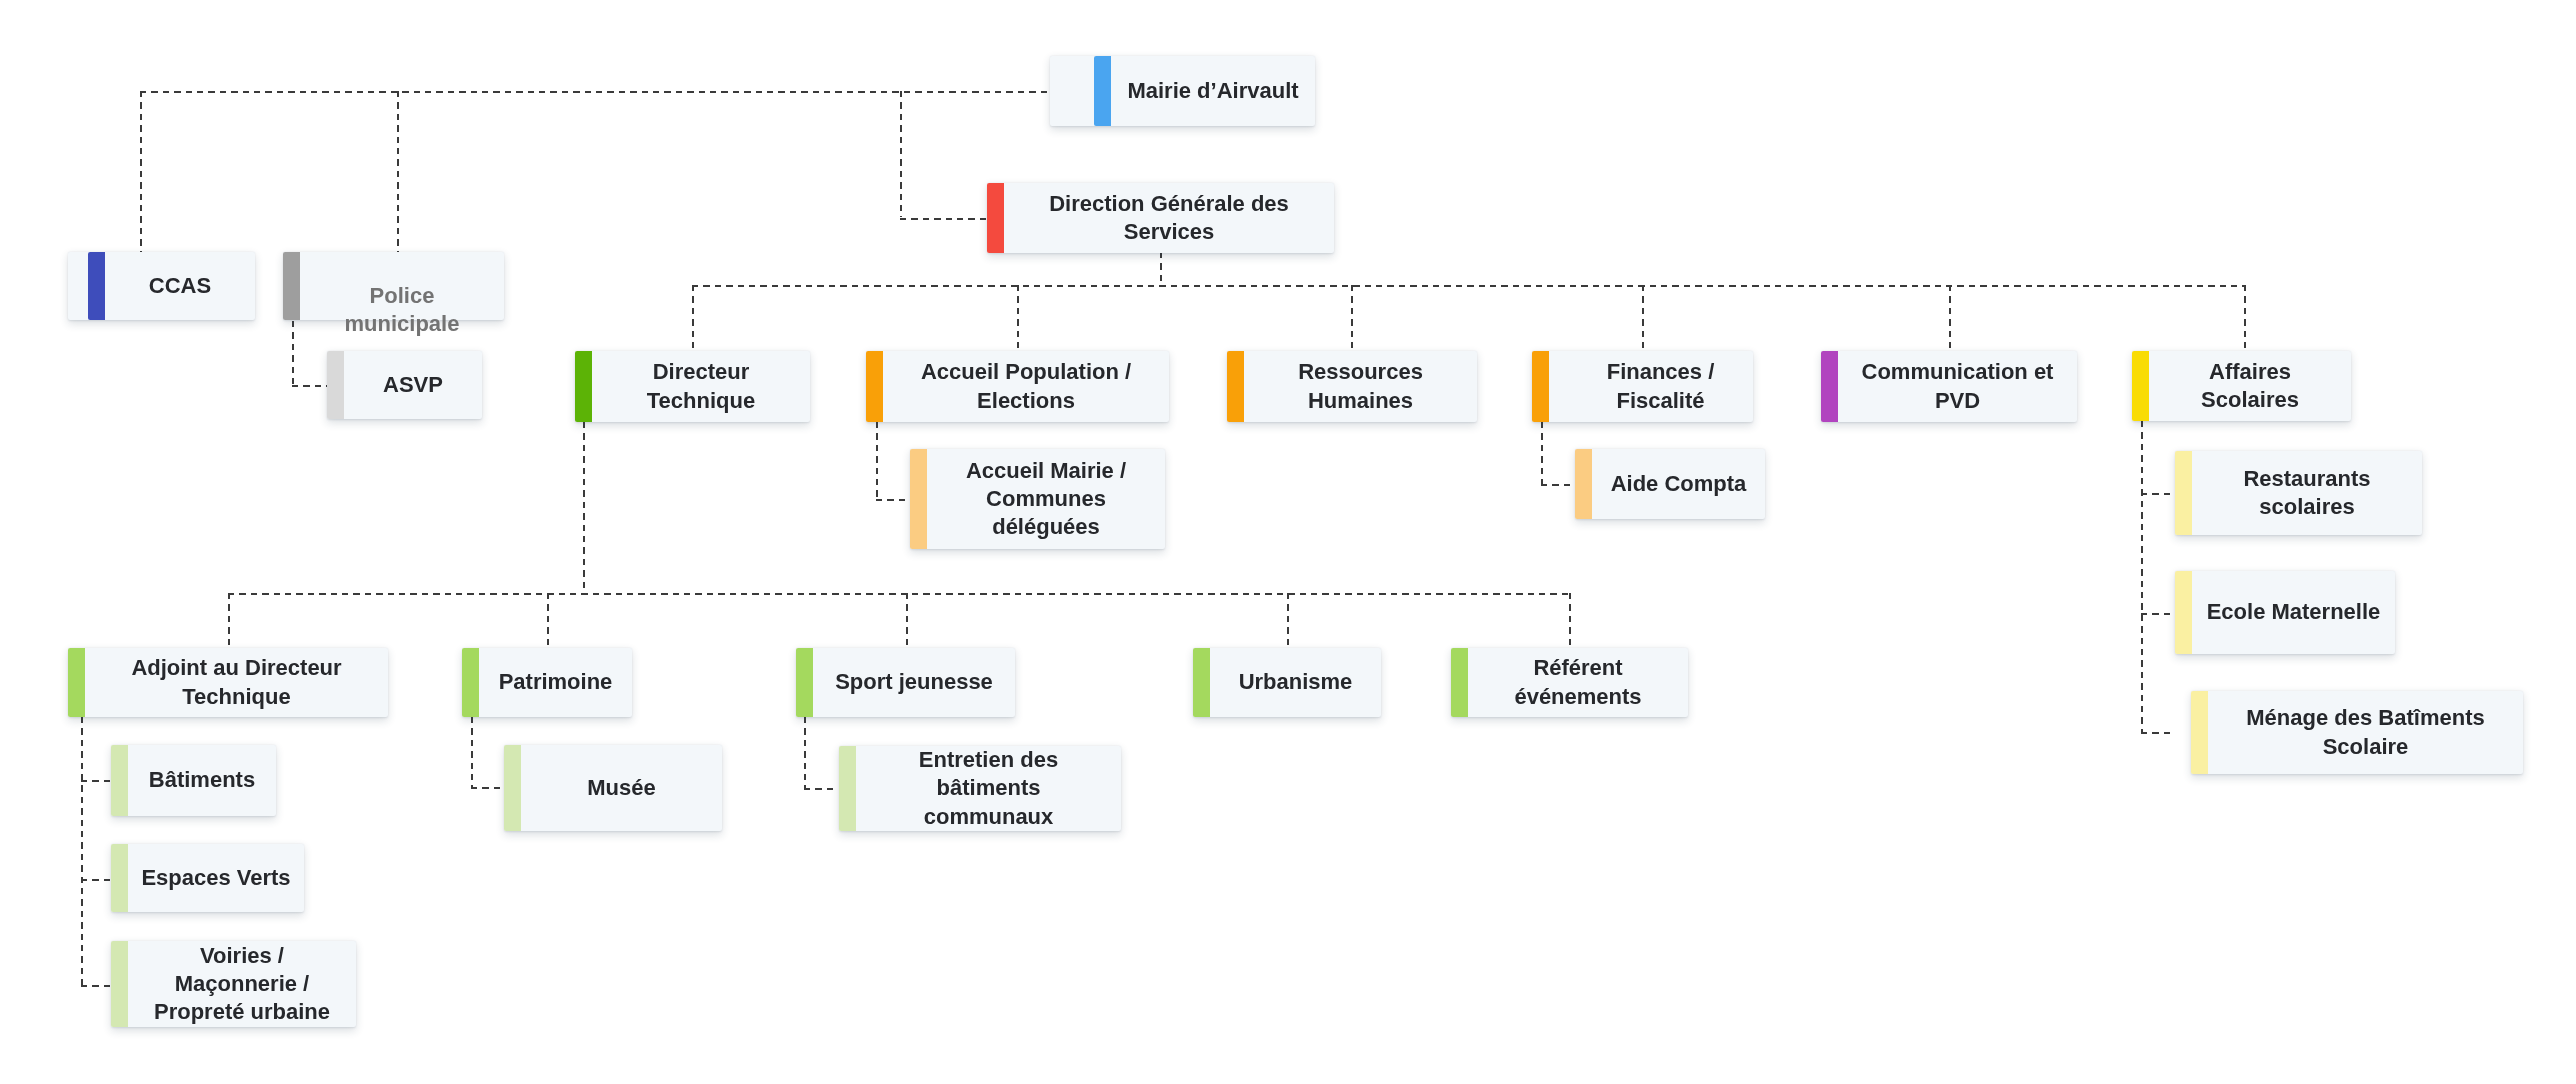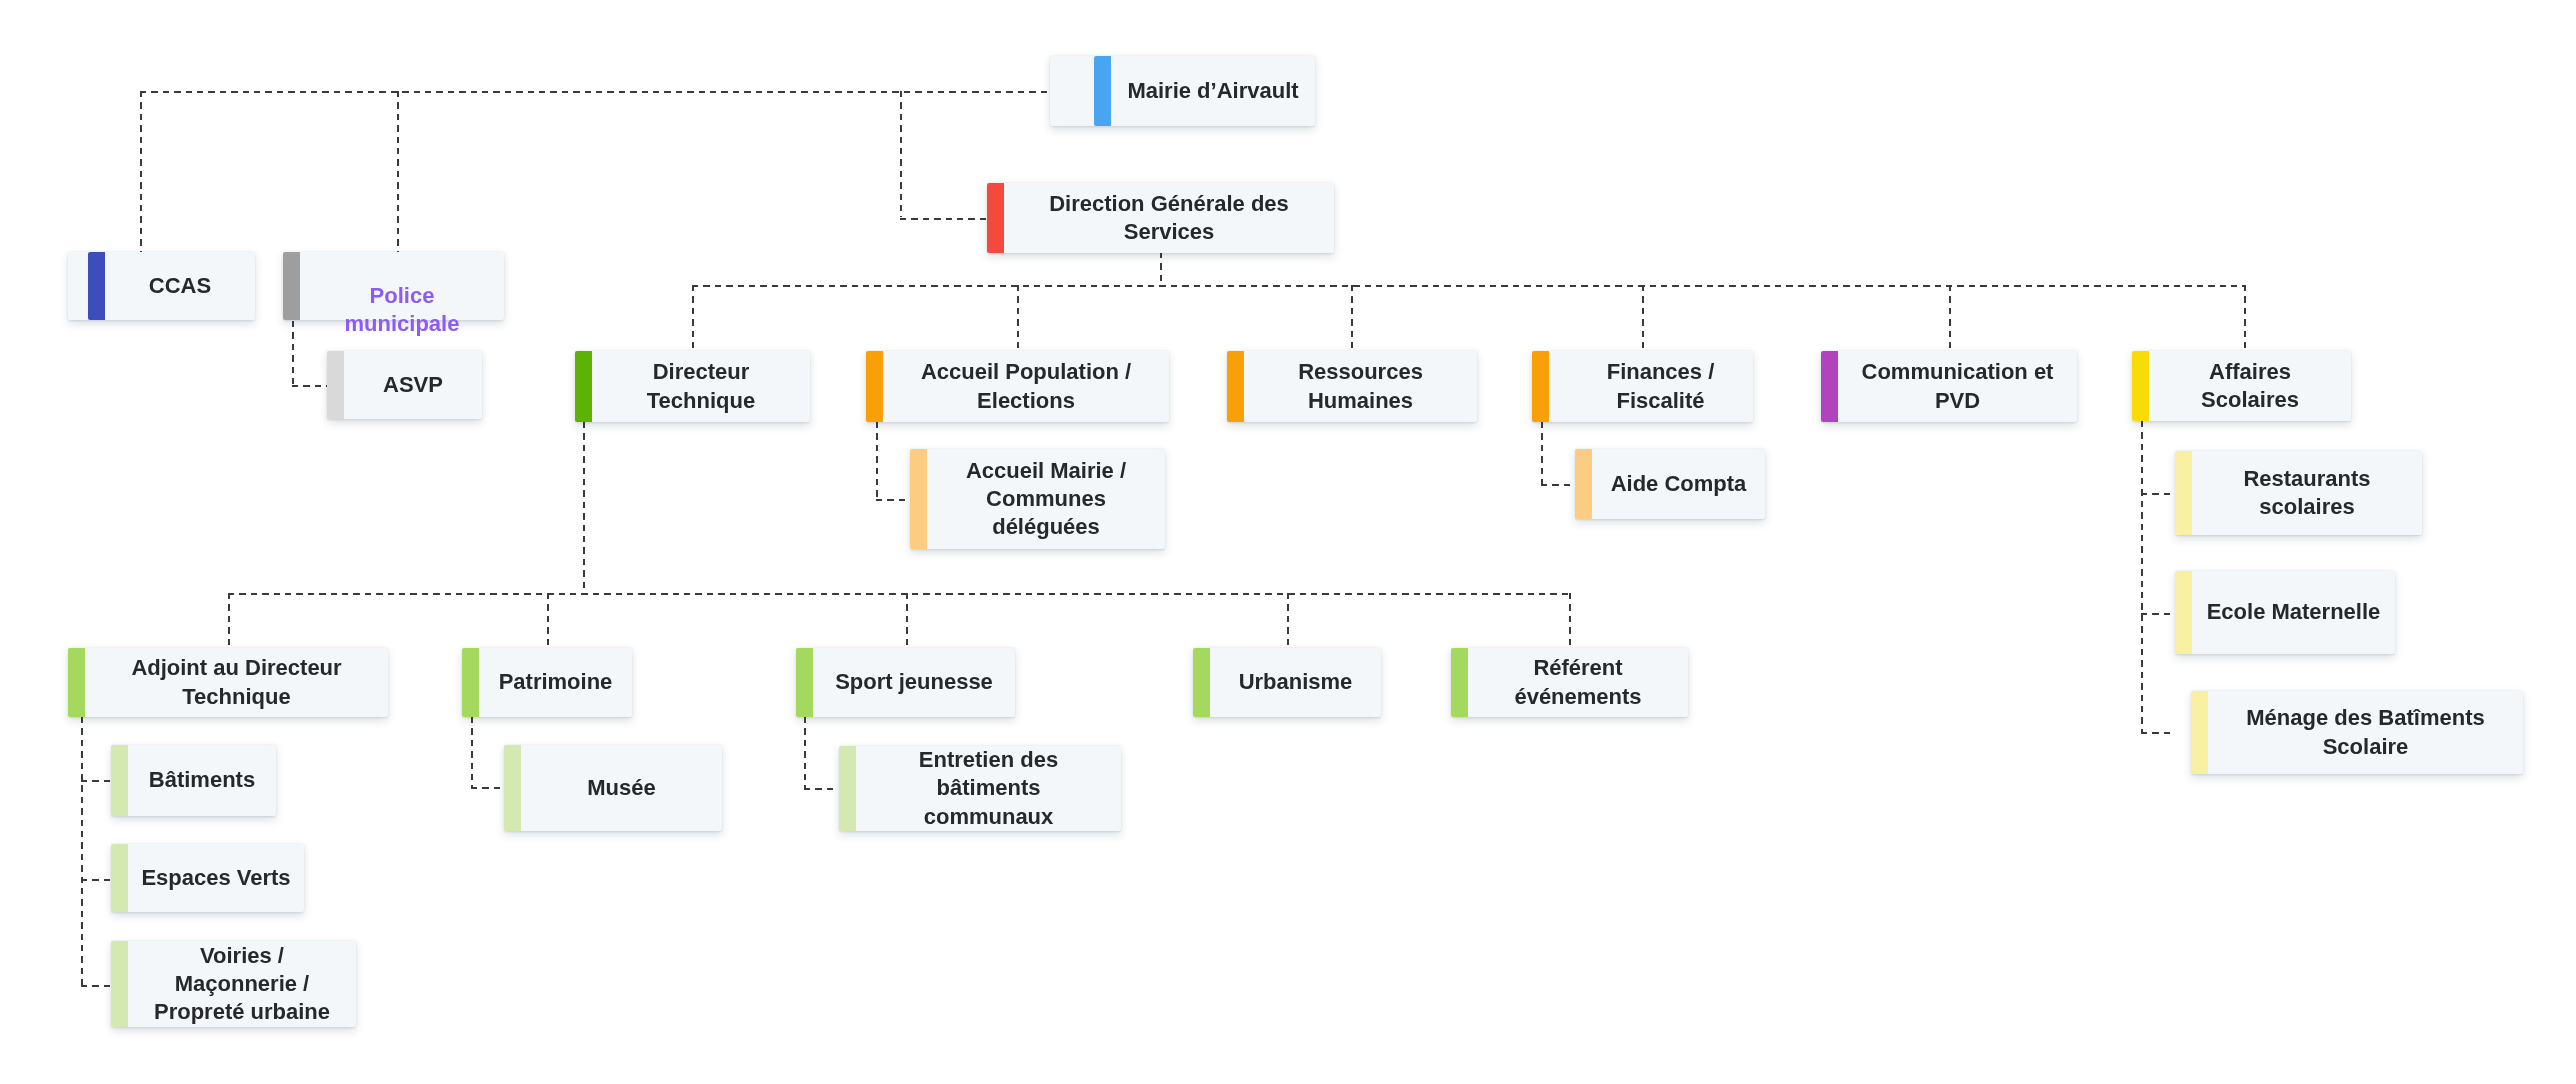--- a/index.html
+++ b/index.html
@@ -69,21 +69,21 @@
     <div class="node" style="left: 987px; top: 183px; width: 347px; height: 70px; background: rgb(243, 247, 250);">
       <div class="accent" style="background: rgb(244, 74, 62);"></div>
       <div class="label" style="color: rgb(38, 40, 44);">Direction Générale des Services</div>
     </div>
     <div class="node" style="left: 68px; top: 252px; width: 167px; height: 68px; background: rgb(243, 247, 250); padding-left: 20px;">
       <div class="accent" style="background: rgb(62, 77, 187);"></div>
       <div class="label" style="color: rgb(38, 40, 44);">CCAS</div>
     </div>
     <div class="node" style="left: 283px; top: 252px; width: 221px; height: 68px; background: rgb(243, 247, 250);">
       <div class="accent" style="background: rgb(158, 158, 158);"></div>
-      <div class="label" style="color: #8b5cf6; margin-top: 48px;">Police municipale</div>
+      <div class="label" style="color: #737373; margin-top: 48px;">Police municipale</div>
     </div>
     <div class="node" style="left: 327px; top: 351px; width: 155px; height: 68px; background: rgb(243, 247, 250);">
       <div class="accent" style="background: rgb(217, 217, 217);"></div>
       <div class="label" style="color: rgb(38, 40, 44);">ASVP</div>
     </div>
     <div class="node" style="left: 575px; top: 351px; width: 235px; height: 71px; background: rgb(243, 247, 250);">
       <div class="accent" style="background: rgb(92, 179, 6);"></div>
       <div class="label" style="color: rgb(38, 40, 44);">Directeur Technique</div>
     </div>
     <div class="node" style="left: 866px; top: 351px; width: 303px; height: 71px; background: rgb(243, 247, 250);">

